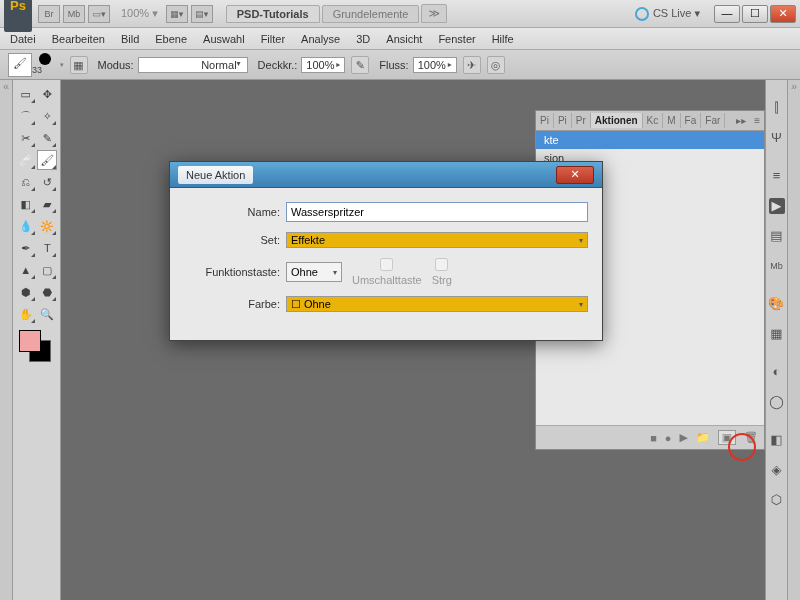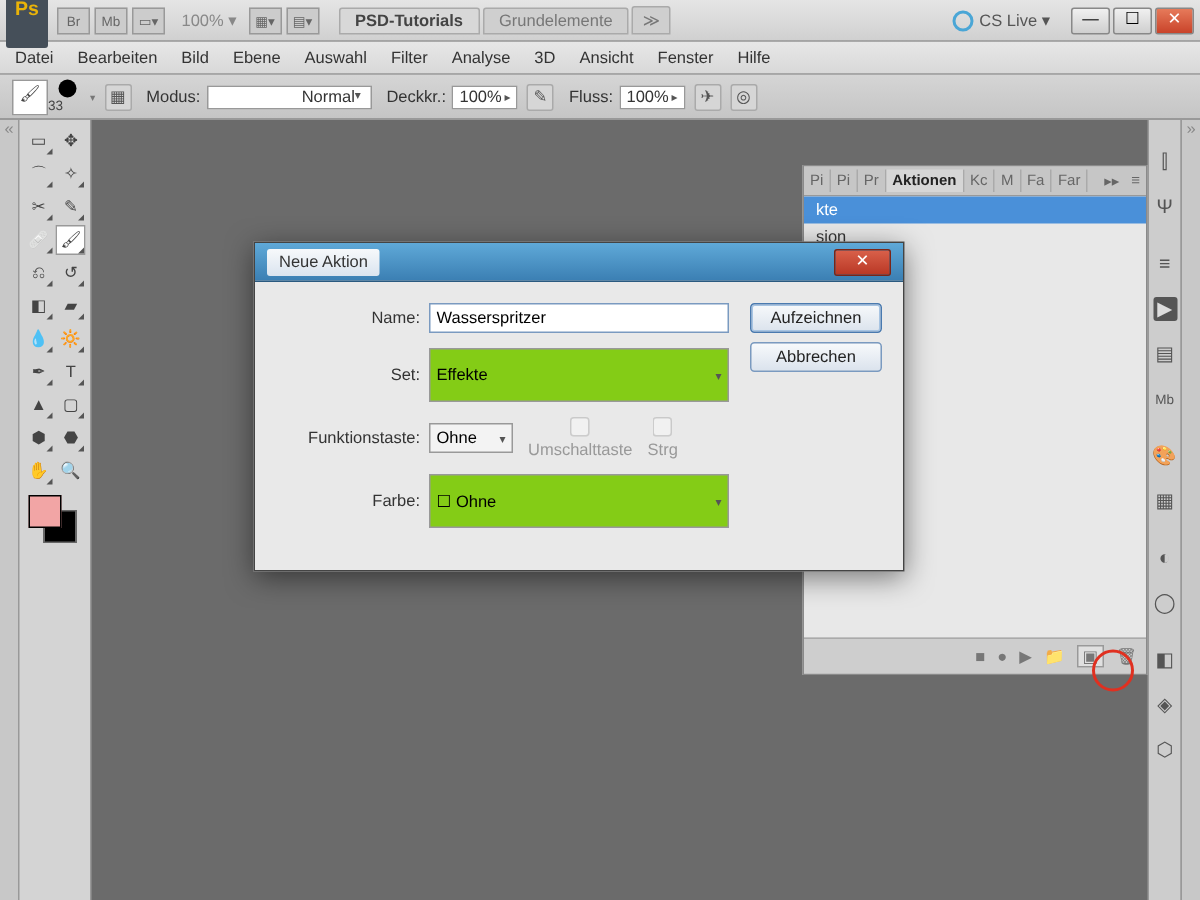--- a/index.html
+++ b/index.html
@@ -52,21 +52,21 @@
 .highlight{position:absolute;width:28px;height:28px;border:2px solid #e03020;border-radius:50%;right:8px;bottom:-12px;pointer-events:none;}
 .dialog{position:absolute;left:169px;top:130px;width:434px;background:#e9e9e9;border:1px solid #444;box-shadow:0 4px 18px rgba(0,0,0,0.5);margin-top:31px;}
 .dlg-title{height:26px;background:linear-gradient(#5fa9d8,#3b7fb3);display:flex;align-items:center;padding:0 8px;color:#fff;justify-content:space-between;border-bottom:1px solid #2a5a80;}
 .dlg-title span:first-child{color:#333;background:linear-gradient(#f7f9fb,#dae4ef);padding:3px 8px;border-radius:2px;margin:-3px 0;}
 .dlg-x{width:38px;height:18px;background:linear-gradient(#d9604a,#b93825);border:1px solid #7a2517;border-radius:2px;color:#fff;text-align:center;line-height:15px;font-size:11px;}
 .dlg-body{padding:14px 14px 18px;display:flex;gap:14px;}
 .dlg-form{flex:1;}
 .frow{display:flex;align-items:center;margin-bottom:10px;}
 .flab{width:96px;text-align:right;margin-right:6px;color:#333;}
 .finput{flex:1;background:#fff;border:1px solid #7a9ac0;padding:2px 4px;height:20px;}
-.fselect{flex:1;background:#84cc16;border:1px solid #999;padding:2px 4px;height:36px;display:flex;justify-content:space-between;align-items:center;}
+.fselect{flex:1;background:#eab308;border:1px solid #999;padding:2px 4px;height:16px;display:flex;justify-content:space-between;align-items:center;}
 .fsmall{background:#f3f3f3;border:1px solid #999;padding:2px 4px;height:20px;width:56px;display:flex;justify-content:space-between;align-items:center;}
 .fchk{margin-left:10px;display:flex;align-items:center;gap:3px;color:#999;flex-direction:column;}
 .fchk input{accent-color:#999;}
 .dlg-btns{width:88px;display:flex;flex-direction:column;gap:6px;}
 .dbtn{background:linear-gradient(#f7f9fb,#dbe3ed);border:1px solid #7a9ac0;padding:3px 0;text-align:center;border-radius:3px;color:#222;}
 .dbtn.primary{border:1px solid #4a7aaf;box-shadow:0 0 0 1px #a7c4e2 inset;}
 .tri{font-size:8px;color:#555;}
 .brush-prev{width:26px;height:26px;}
 .brush-dot{width:12px;height:12px;background:#000;border-radius:50%;margin:1px auto 0;}
 .arr{font-size:7px;color:#777;margin-left:2px;}
@@ -276,18 +276,14 @@
           </label>
       </div>
       <div class="frow">
         <div class="flab">Farbe:</div>
         <div class="fselect">
             <span>☐ <span>Ohne</span></span>
             <span class="tri">▾</span>
           </div>
       </div>
     </div>
-    <div class="dlg-btns">
-      <div class="dbtn primary">Aufzeichnen</div>
-      <div class="dbtn">Abbrechen</div>
-    </div>
   </div>
 </div>
 
 </body></html>

